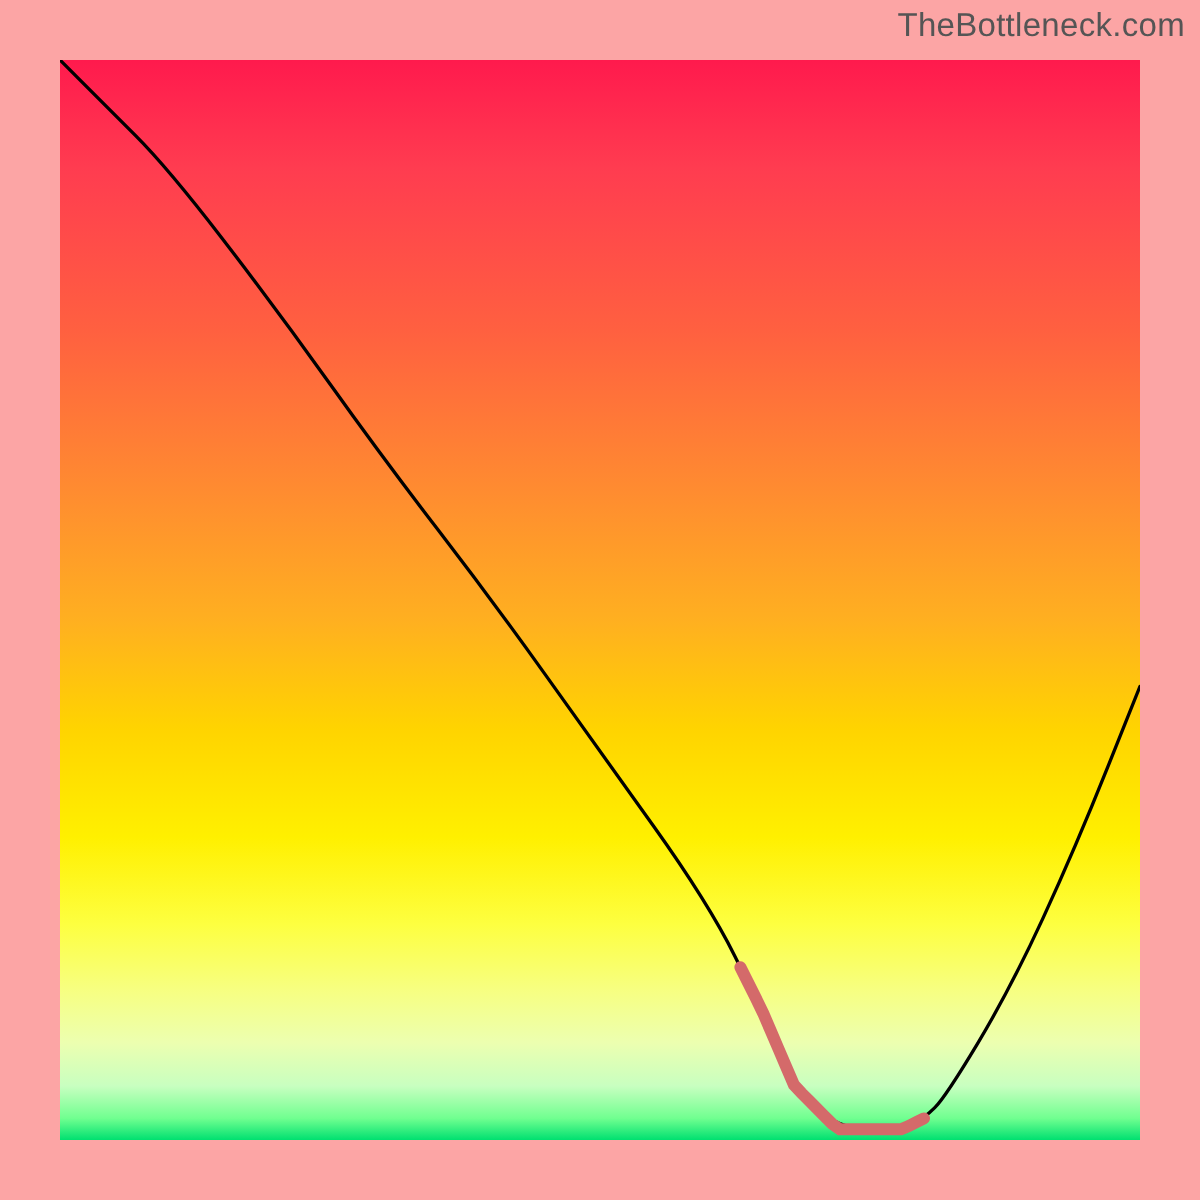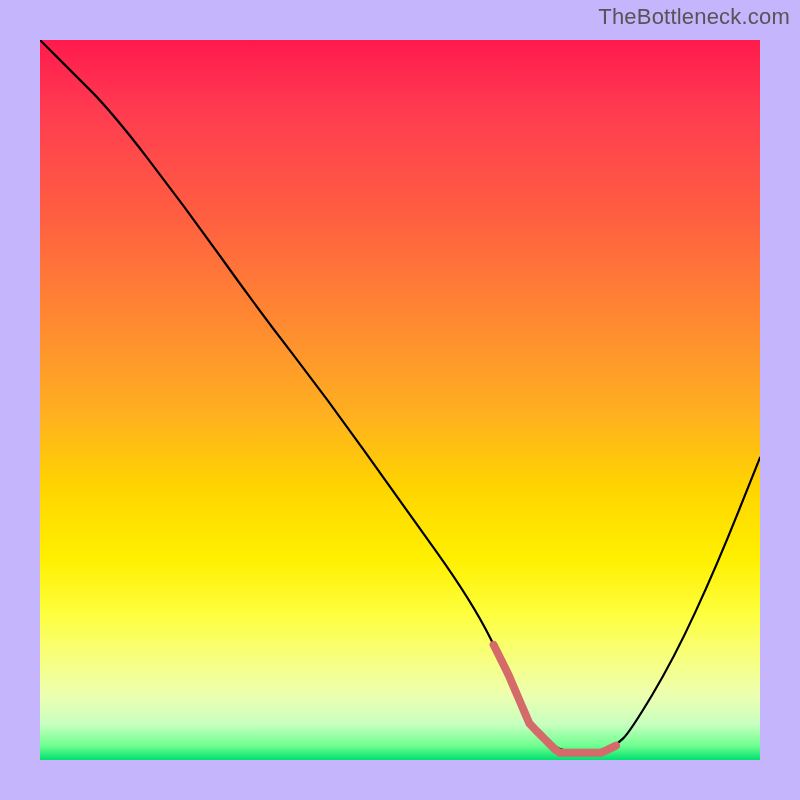--- a/index.html
+++ b/index.html
@@ -10,21 +10,21 @@
     background: #000;
     overflow: hidden;
     font-family: Arial, Helvetica, sans-serif;
   }
   .frame {
     position: absolute;
     left: 0;
     top: 0;
     width: 800px;
     height: 800px;
-    background: #c4b5fd;
+    background: #fca5a5;
     text-align: right;
   }
   .watermark {
     position: absolute;
     top: 4px;
     right: 10px;
     color: #555;
     font-size: 22px;
     font-weight: 500;
     letter-spacing: 0.2px;

